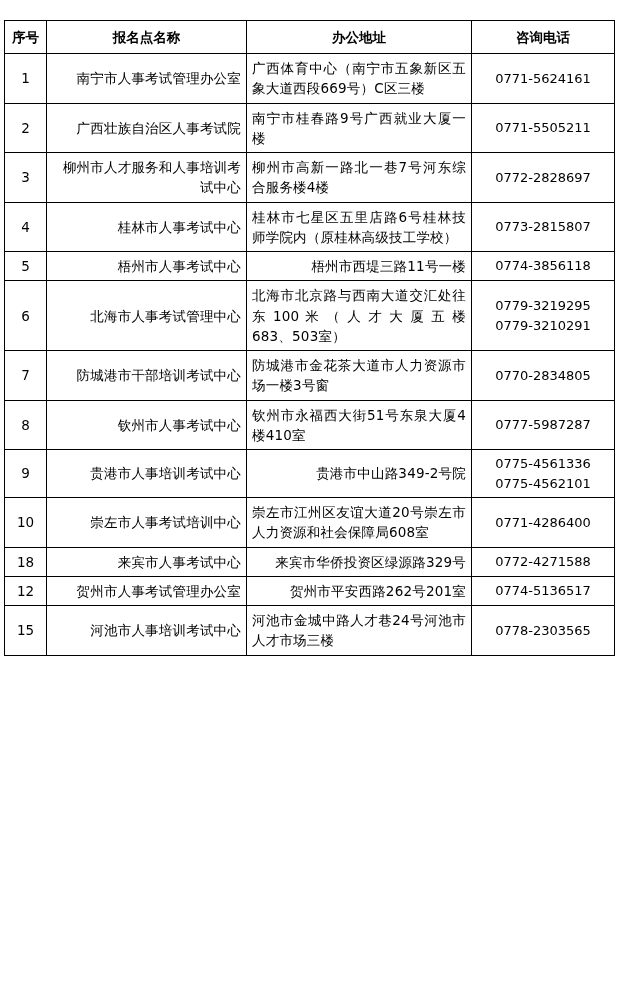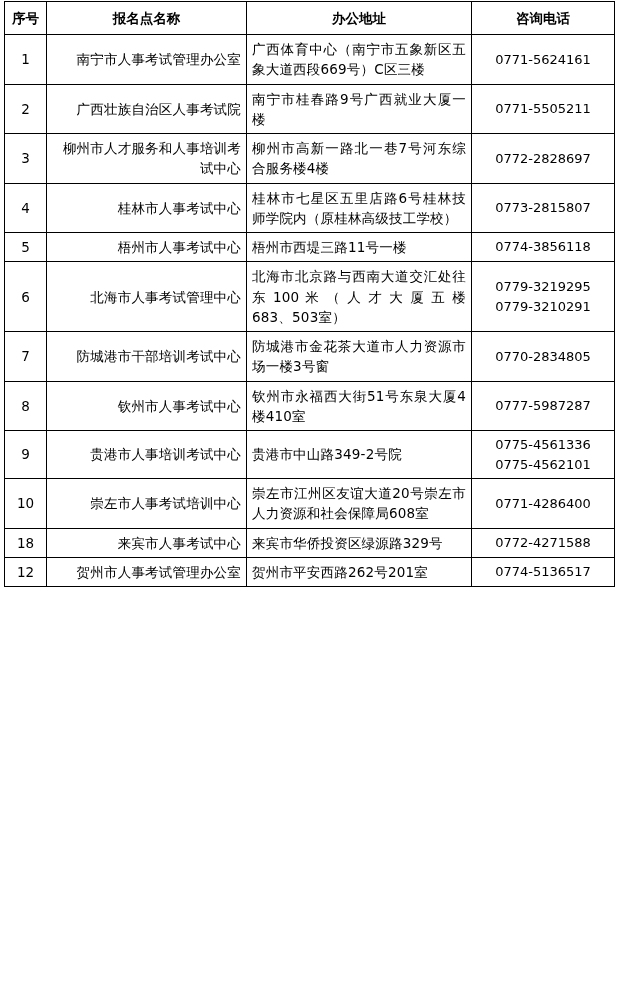--- a/index.html
+++ b/index.html
@@ -12,21 +12,21 @@
     height: 995px;
     font-family: "DejaVu Sans", "Liberation Sans", sans-serif;
     color: #000000;
     overflow: hidden;
   }
   .sheet {
     width: 618px;
     height: 794px;
     position: relative;
     box-sizing: border-box;
-    padding: 1px 4px 0 4px;
+    padding: 20px 4px 0 4px;
   }
   table.reg-table {
     width: 610px;
     border-collapse: collapse;
     table-layout: fixed;
     font-size: 13.5px;
   }
   table.reg-table col.c-no    { width: 42px; }
   table.reg-table col.c-name  { width: 200px; }
   table.reg-table col.c-addr  { width: 225px; }
@@ -48,21 +48,21 @@
   }
   td.cell-no {
     text-align: center;
     font-size: 13.5px;
   }
   td.cell-name {
     text-align: right;
     letter-spacing: 0.2px;
   }
   td.cell-addr {
-    text-align: left;
+    text-align: right;
     letter-spacing: 0.2px;
   }
   td.cell-phone {
     text-align: center;
     font-family: "DejaVu Sans", "Liberation Sans", sans-serif;
     letter-spacing: 0px;
     white-space: pre-line;
     font-size: 13px;
   }
   
@@ -158,15 +158,21 @@
         <td class="cell-name">来宾市人事考试中心</td>
         <td class="cell-addr">来宾市华侨投资区绿源路329号</td>
         <td class="cell-phone">0772-4271588</td>
       </tr>
       <tr>
         <td class="cell-no">12</td>
         <td class="cell-name">贺州市人事考试管理办公室</td>
         <td class="cell-addr">贺州市平安西路262号201室</td>
         <td class="cell-phone">0774-5136517</td>
       </tr>
+      <tr>
+        <td class="cell-no">15</td>
+        <td class="cell-name">河池市人事培训考试中心</td>
+        <td class="cell-addr spread">河池市金城中路人才巷24号河池市人才市场三楼</td>
+        <td class="cell-phone">0778-2303565</td>
+      </tr>
     </tbody>
   </table>
 </div>
 
 </body></html>

